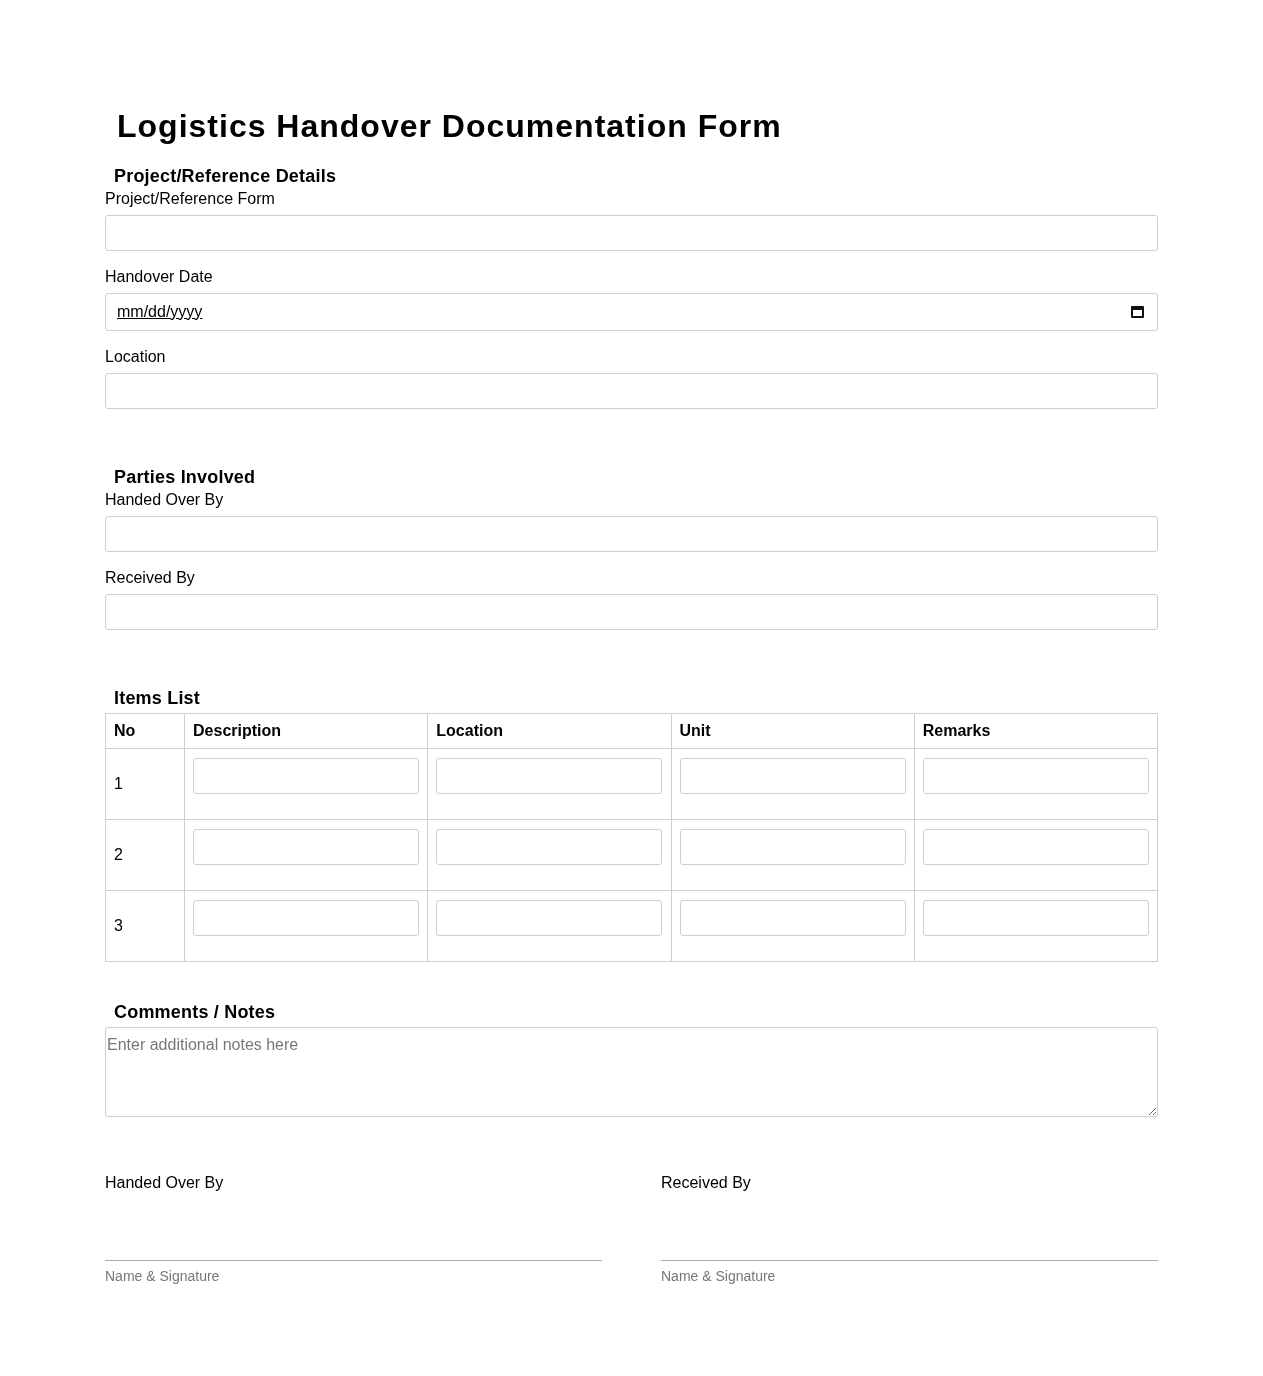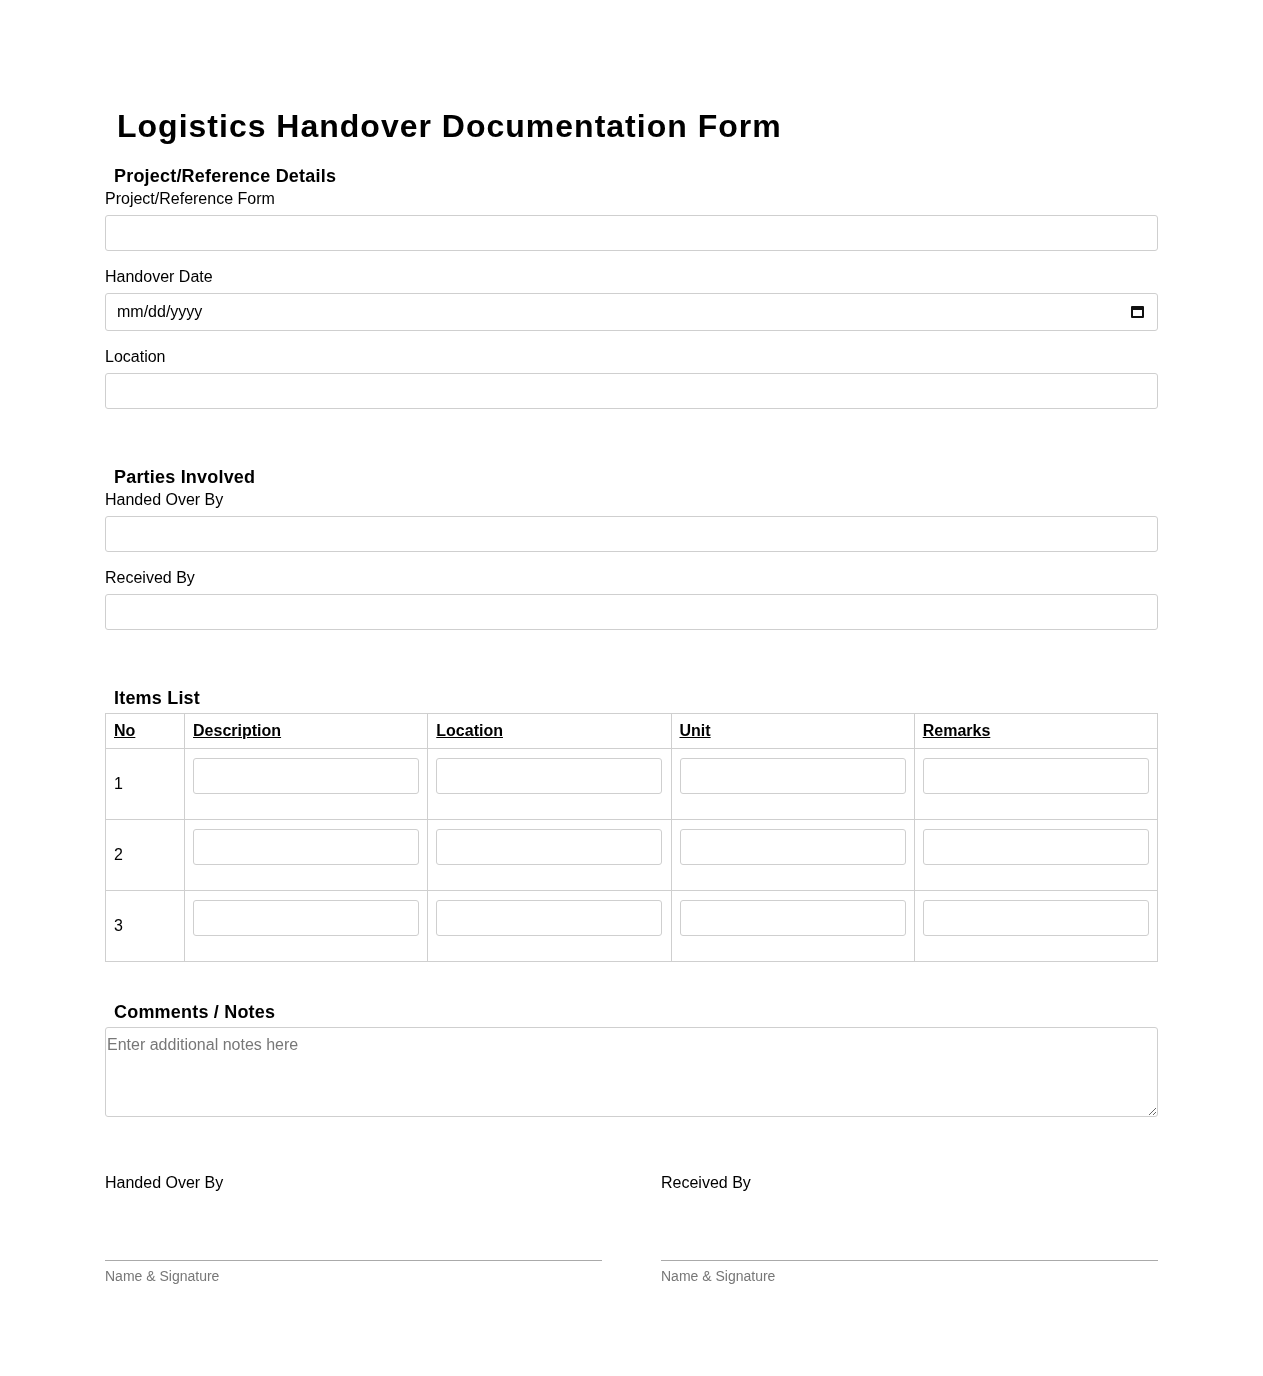--- a/index.html
+++ b/index.html
@@ -20,28 +20,28 @@
   }
   .label {
     position: absolute; left: 0; font-size: 16px;
   }
   .input {
     position: absolute; left: 0; width: 1053px; height: 36px;
     box-sizing: border-box; border: 1px solid #cfcfcf; border-radius: 3px;
     background: #fff; font-family: "Liberation Sans", sans-serif; font-size: 16px;
     padding: 0 11px; display: flex; align-items: center; justify-content: space-between;
   }
-  .input.date { height: 38px; }
+  .input.date { height: 38px; text-decoration: underline; }
   .cal-icon { width: 13px; height: 12px; border: 2px solid #111; border-top-width: 4px; box-sizing: border-box; border-radius: 1px; margin-right: 2px; }
   table {
     position: absolute; left: 0; top: 713px; width: 1053px;
     border-collapse: collapse; font-size: 16px;
   }
   th, td { border: 1px solid #cfcfcf; text-align: left; padding: 0 8px; }
-  th { height: 34px; font-weight: bold; text-decoration: underline; }
+  th { height: 34px; font-weight: bold; }
   td { height: 70px; vertical-align: middle; }
   .cell-input {
     width: 226px; height: 36px; box-sizing: border-box;
     border: 1px solid #cfcfcf; border-radius: 3px; margin-top: -16px;
   }
   textarea {
     position: absolute; left: 0; top: 1027px; width: 1053px; height: 90px;
     box-sizing: border-box; border: 1px solid #cfcfcf; border-radius: 3px;
     font-family: "Liberation Sans", sans-serif; font-size: 16px; padding: 8px 1px;
     resize: vertical;

